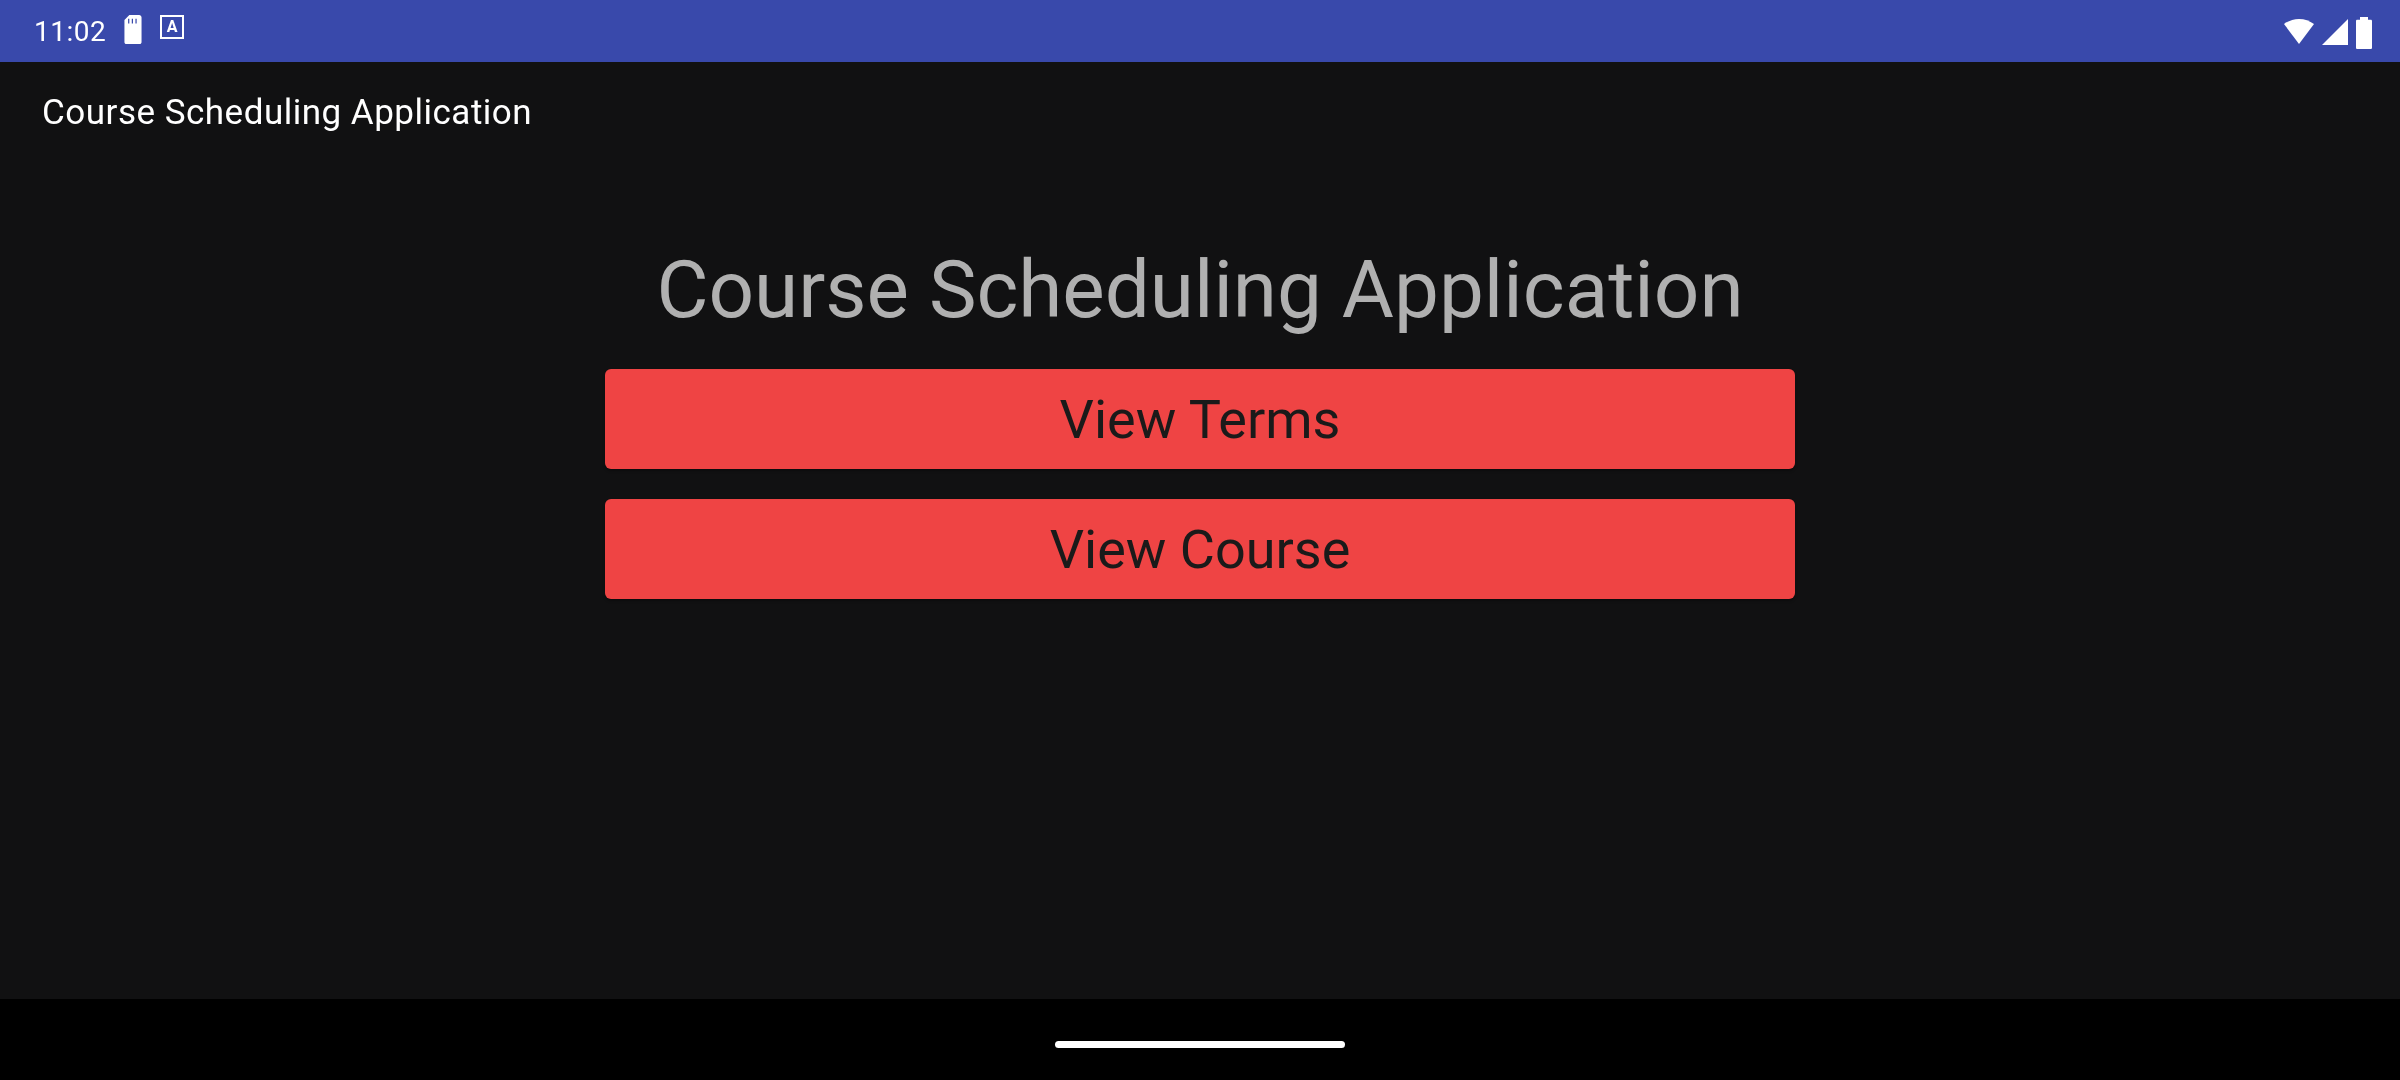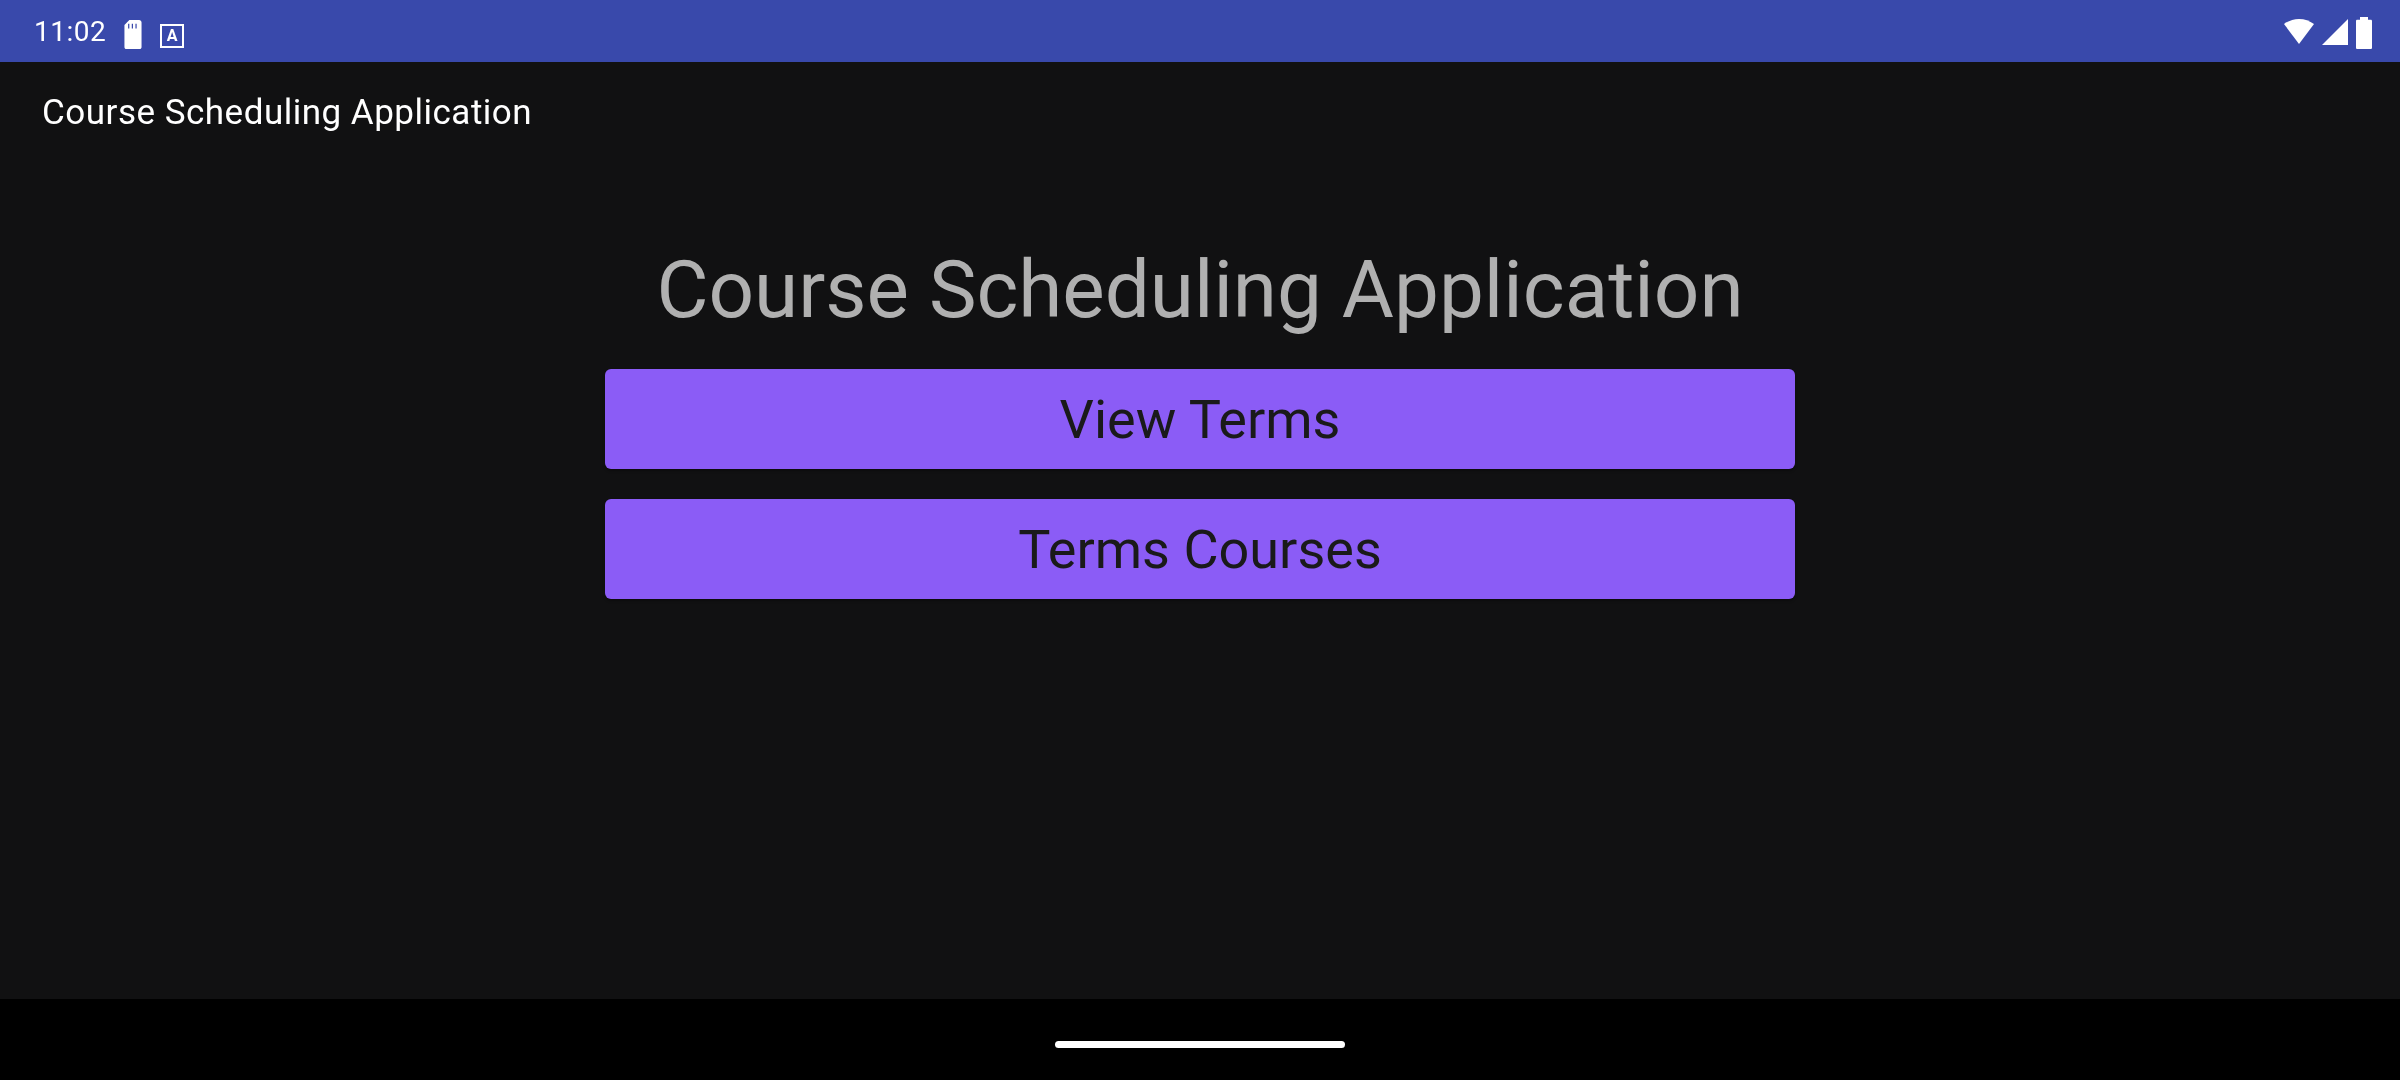--- a/index.html
+++ b/index.html
@@ -23,21 +23,21 @@
       background: #3949ab;
       display: flex;
       align-items: center;
       justify-content: space-between;
       padding: 0 28px 0 34px;
       color: #ffffff;
     }
     
     .status-left {
       display: flex;
-      align-items: flex-end;
+      align-items: flex-start;
       gap: 16px;
     }
     
     .status-time {
       font-size: 28px;
       font-weight: 400;
       letter-spacing: 0.5px;
     }
     
     .status-right {
@@ -80,21 +80,21 @@
     .button-stack {
       display: flex;
       flex-direction: column;
       gap: 30px;
       align-items: center;
     }
     
     .nav-button {
       width: 1190px;
       height: 100px;
-      background: #8b5cf6;
+      background: #ef4444;
       border: none;
       border-radius: 6px;
       color: #1a1a1a;
       font-size: 54px;
       font-weight: 400;
       cursor: pointer;
       display: flex;
       align-items: center;
       justify-content: center;
       font-family: inherit;
@@ -183,19 +183,19 @@
 </div>
 
 <div class="app-bar">
   <div class="app-bar-title">Course Scheduling Application</div>
 </div>
 
 <div class="content-area">
   <h1 class="main-heading">Course Scheduling Application</h1>
   <div class="button-stack">
     <button class="nav-button">View Terms</button>
-    <button class="nav-button">Terms Courses</button>
+    <button class="nav-button">View Course</button>
   </div>
 </div>
 
 <div class="navigation-bar">
   <div class="nav-handle"></div>
 </div>
 
 </body></html>

